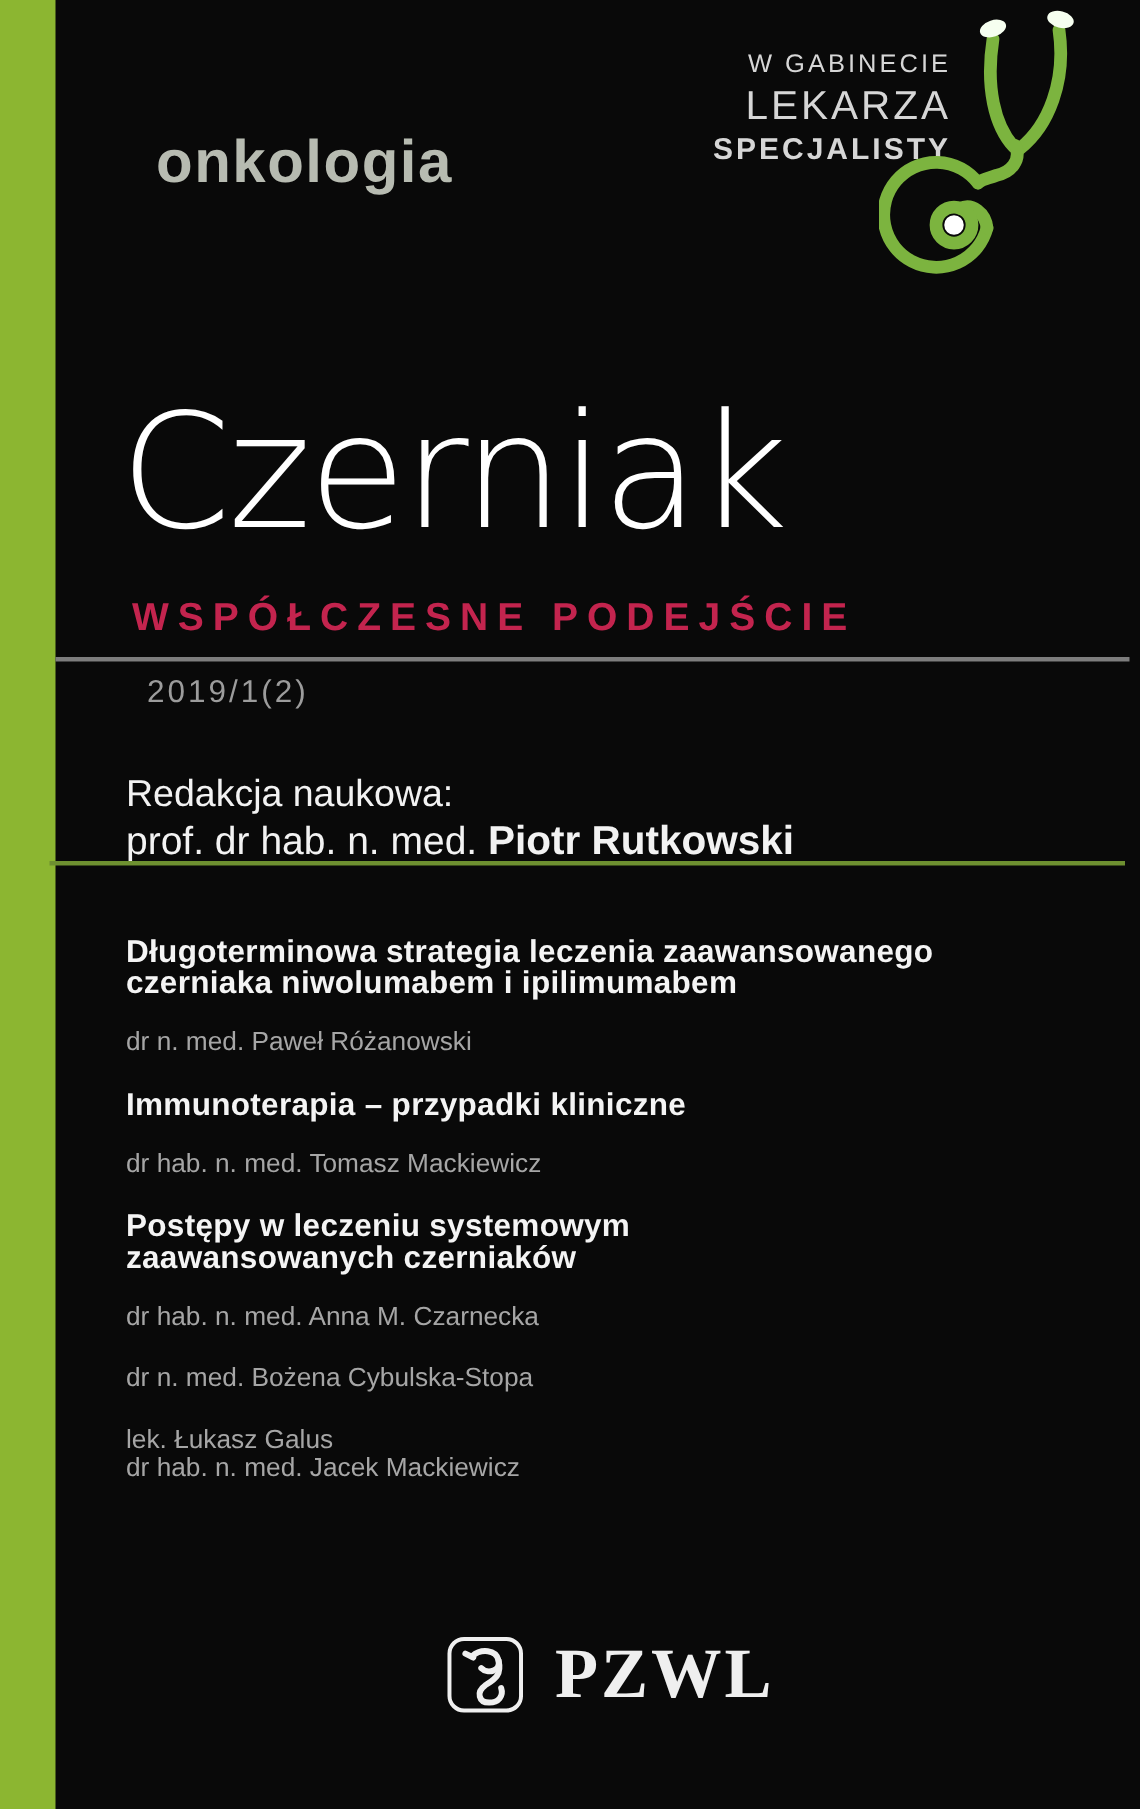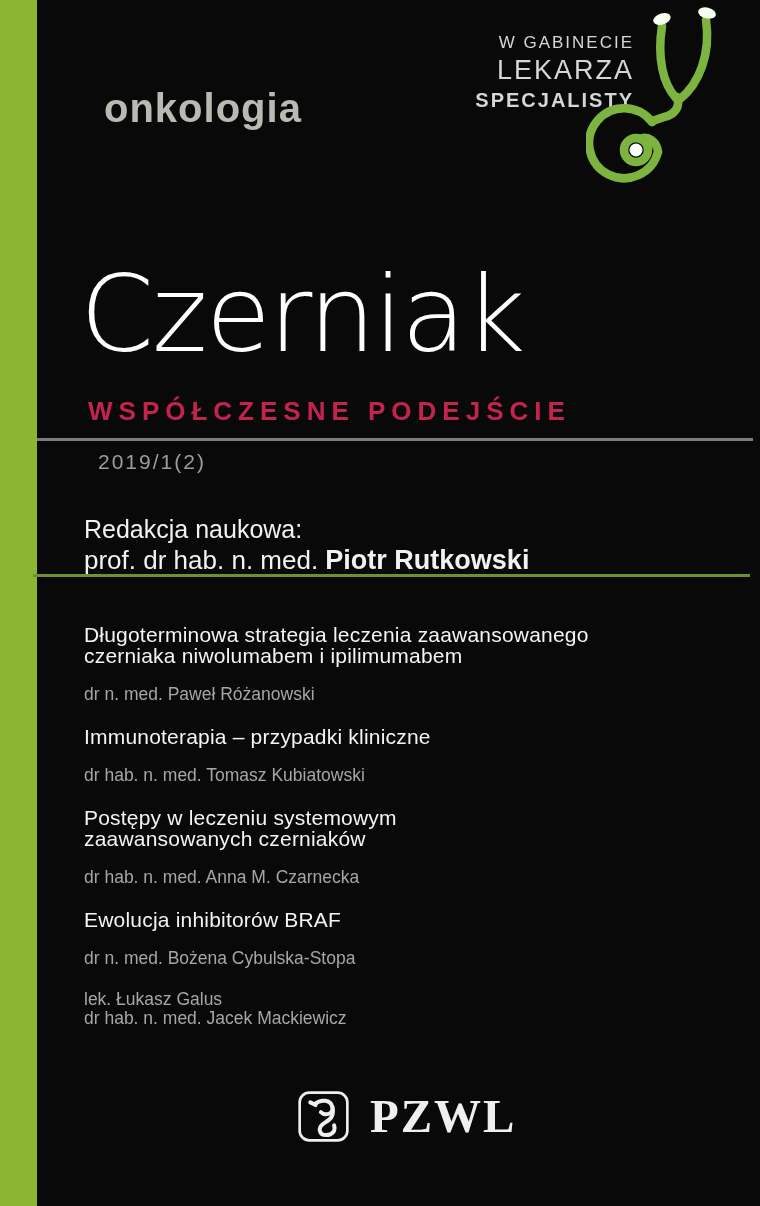--- a/index.html
+++ b/index.html
@@ -46,21 +46,21 @@
     position:absolute; left:84px; top:514px; color:#f2f2f2;
   }
   .editor .ed-label { font-size:25px; font-weight:300; line-height:31px; }
   .editor .ed-line  { font-size:26px; font-weight:300; line-height:31px; }
   .editor .ed-name  { font-size:27px; font-weight:700; }
   .rule-green {
     position:absolute; left:33px; top:574px; width:717px; height:3px;
   }
   .articles { position:absolute; left:84px; top:624px; width:580px; }
   .article { margin-bottom:22px; }
-  .a-title { font-size:21px; font-weight:400; color:#f4f4f4; line-height:21px; letter-spacing:0.2px; }
+  .a-title { font-size:21px; font-weight:700; color:#f4f4f4; line-height:21px; letter-spacing:0.2px; }
   .a-auth  { font-size:17.5px; font-weight:400; color:#a6a6a6; line-height:19px; margin-top:19px; }
   .a-auth div { line-height:19px; }
   .pub {
     position:absolute; left:297px; top:1089px;
     display:flex; align-items:center; gap:20px;
   }
   .pub .pub-name {
     font-family:"Liberation Serif", serif;
     font-size:47px; font-weight:700; letter-spacing:2px; color:#efefef;
   }
@@ -112,31 +112,30 @@
   <div class="articles">
 
     <div class="article">
       <div class="a-title">Długoterminowa strategia leczenia zaawansowanego</div>
       <div class="a-title">czerniaka niwolumabem i ipilimumabem</div>
       <div class="a-auth">dr n. med. Paweł Różanowski</div>
     </div>
 
     <div class="article">
       <div class="a-title">Immunoterapia – przypadki kliniczne</div>
-      <div class="a-auth">dr hab. n. med. Tomasz Kubiatowski</div>
+      <div class="a-auth">dr hab. n. med. Tomasz Mackiewicz</div>
     </div>
 
     <div class="article">
       <div class="a-title">Postępy w leczeniu systemowym</div>
       <div class="a-title">zaawansowanych czerniaków</div>
       <div class="a-auth">dr hab. n. med. Anna M. Czarnecka</div>
     </div>
 
     <div class="article">
-      <div class="a-title">Ewolucja inhibitorów BRAF</div>
       <div class="a-auth">dr n. med. Bożena Cybulska-Stopa</div>
     </div>
 
     <div class="article">
       <div class="a-auth">
         <div>lek. Łukasz Galus</div>
         <div>dr hab. n. med. Jacek Mackiewicz</div>
       </div>
     </div>
 

